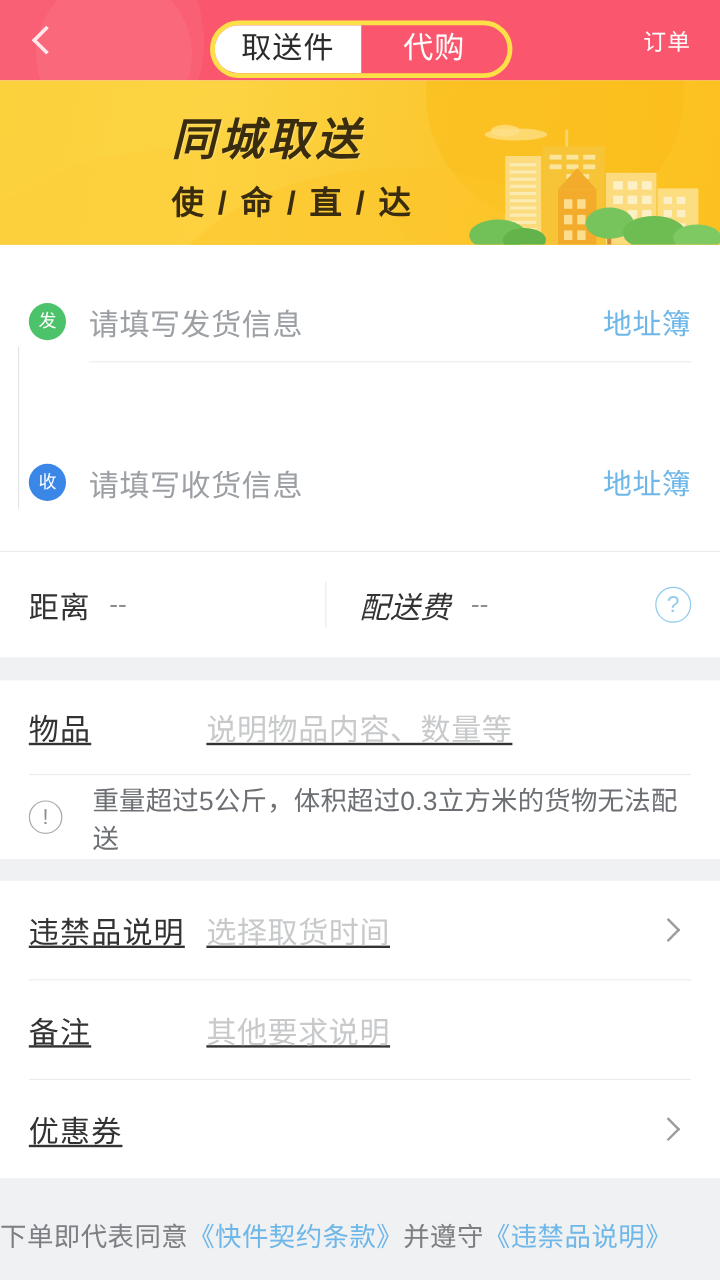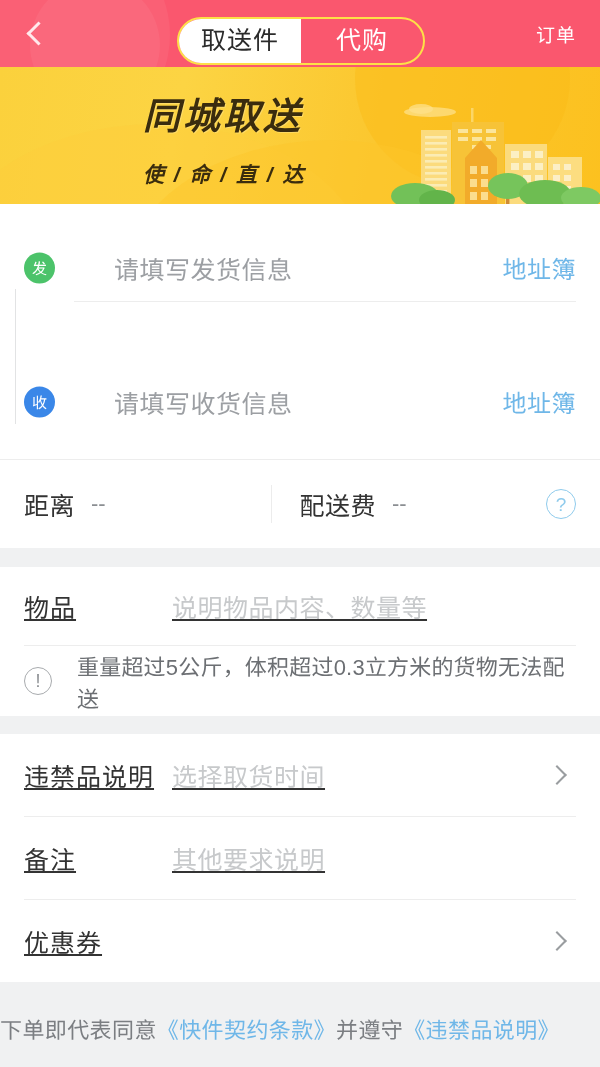--- a/index.html
+++ b/index.html
@@ -76,21 +76,21 @@
     transform: rotate(45deg);
     margin-left: 6px;
   }
 
   .segmented {
     position: relative;
     z-index: 3;
     display: flex;
     align-items: stretch;
     height: 48px;
-    border: 2px solid #fde047;
+    border: 4px solid #fde047;
     border-radius: 26px;
     overflow: hidden;
     background: transparent;
     margin-top: 14px;
   }
   .seg {
     display: flex;
     align-items: center;
     justify-content: center;
     min-width: 122px;
@@ -160,24 +160,23 @@
   .banner-title {
     font-size: 37px;
     font-weight: bold;
     font-style: italic;
     letter-spacing: 3px;
     color: #3a2c0e;
     line-height: 1.1;
     text-shadow: 1px 1px 0 rgba(255,230,140,0.5);
   }
   .banner-sub {
-    margin-top: 20px;
-    font-size: 21px;
+    margin-top: 9px;
+    font-size: 27px;
     font-weight: bold;
-    font-style: italic;
     letter-spacing: 2px;
     color: #3a2c0e;
   }
   .city {
     position: absolute;
     right: 0;
     bottom: 0;
     width: 215px;
     height: 120px;
     z-index: 3;
@@ -241,21 +240,20 @@
     height: 135px;
     background: #e2e3e4;
     z-index: 1;
   }
 
   .addr-ph {
     flex: 1;
     font-size: 25px;
     color: #9c9fa3;
     letter-spacing: 0.5px;
-    margin-left: 40px;
   }
   .addr-link {
     font-size: 24px;
     color: #6fb7e8;
     letter-spacing: 0.5px;
   }
 
   
   .meta-row {
     display: flex;
@@ -267,20 +265,21 @@
   .meta-cell {
     display: flex;
     align-items: center;
     flex: 1;
   }
   .meta-cell.right {
     padding-left: 28px;
     border-left: 1px solid #ececec;
     height: 38px;
     align-items: center;
+    font-style: italic;
   }
   .meta-label {
     font-size: 25px;
     color: #333333;
     letter-spacing: 0.5px;
   }
   .meta-value {
     margin-left: 16px;
     font-size: 22px;
     color: #8b8e92;

